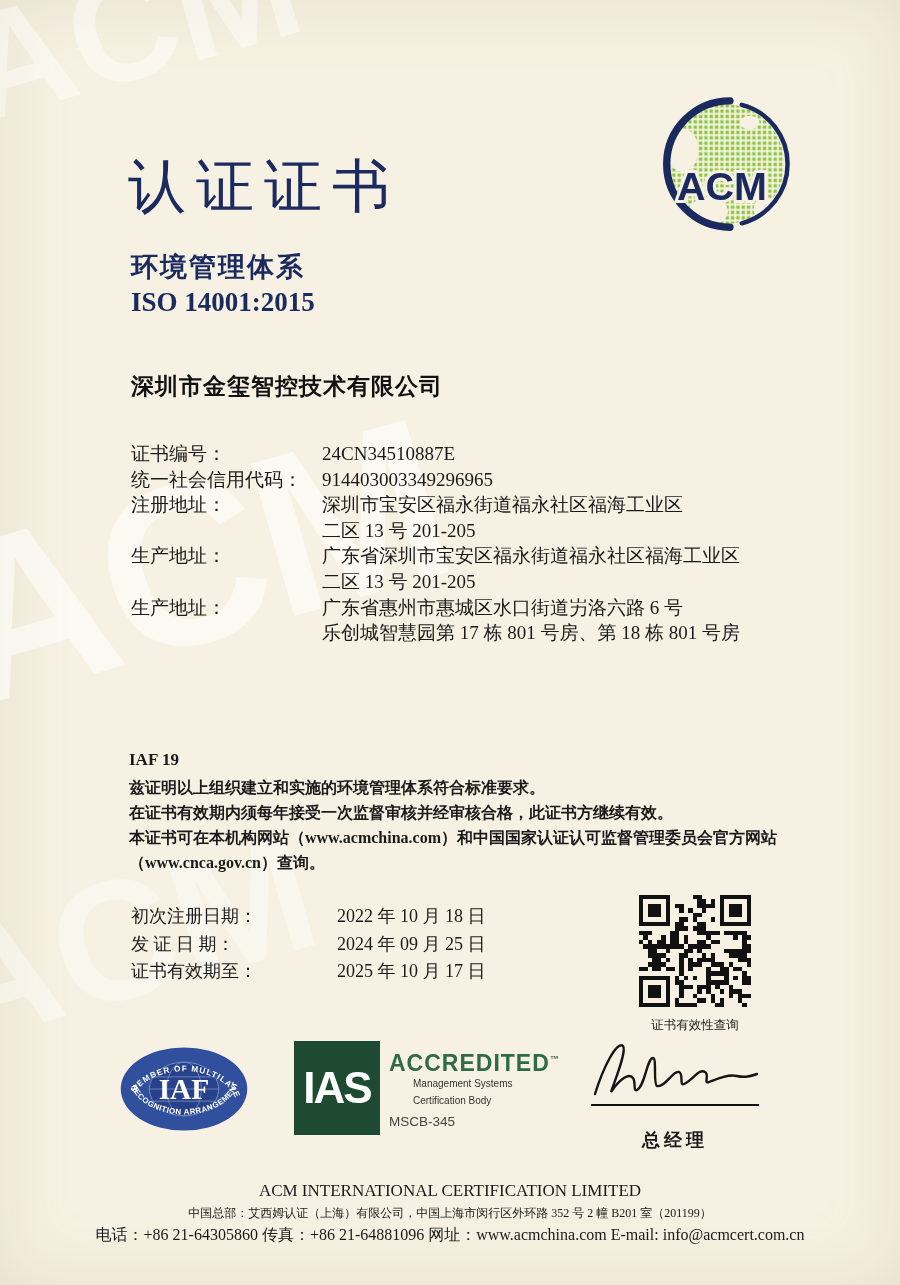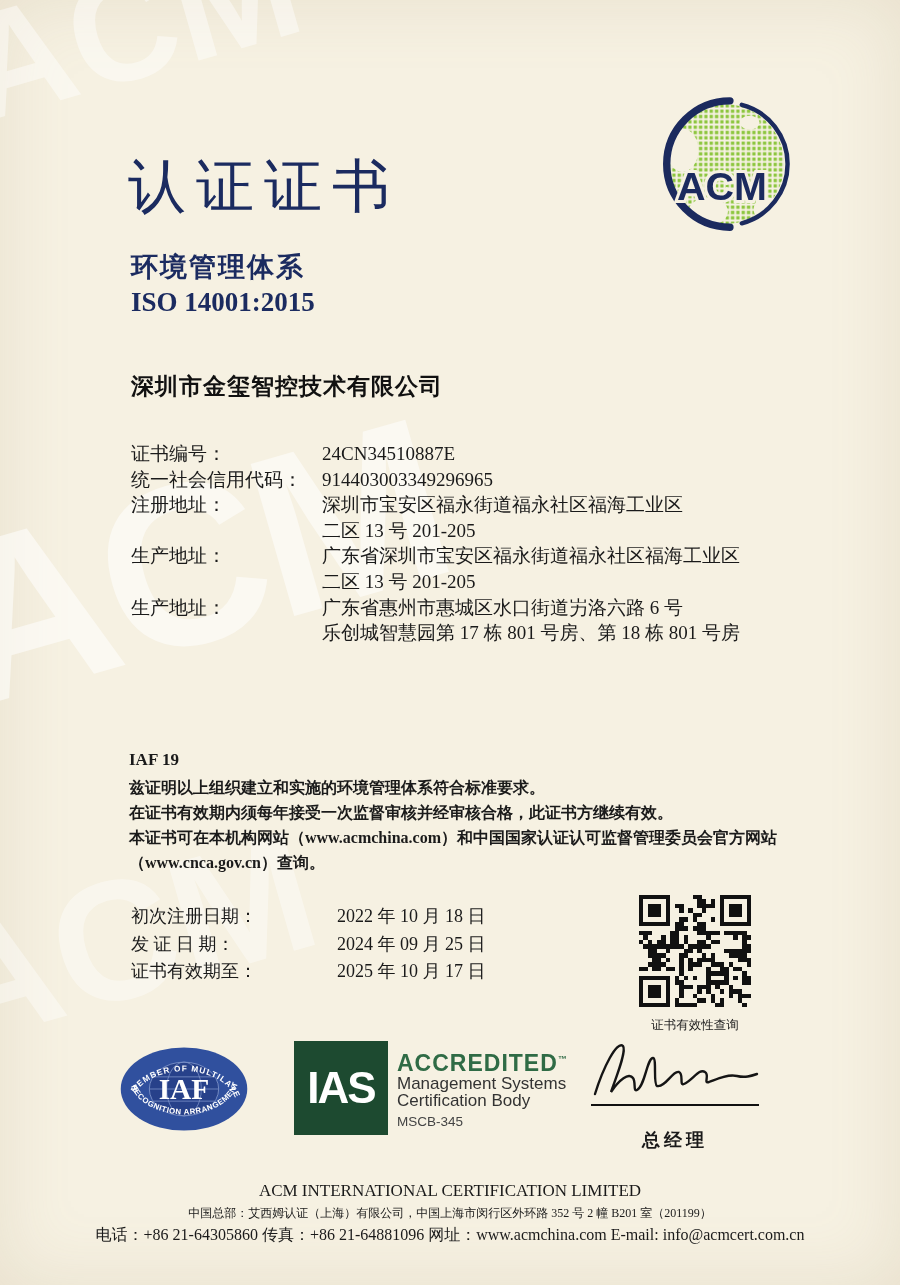--- a/index.html
+++ b/index.html
@@ -41,27 +41,27 @@
   .dates{position:absolute;left:131px;top:903px;}
   .drow{display:flex;}
   .dlabel{width:206px;flex:none;font-size:18px;line-height:27.5px;}
   .dval{font-size:18px;line-height:27.5px;}
 
   .qr-wrap{position:absolute;left:638px;top:895px;width:114px;text-align:center;}
   .qr-cap{margin-top:6px;font-size:12.5px;color:#222;}
 
   .iaf-logo{position:absolute;left:119px;top:1040px;}
   .ias{position:absolute;left:294px;top:1041px;display:flex;}
-  .ias-box{width:94px;height:94px;background:#1d4a30;color:#fff;display:flex;align-items:center;
+  .ias-box{width:86px;height:94px;background:#1d4a30;color:#fff;display:flex;align-items:center;
            justify-content:center;font-family:"Liberation Sans",sans-serif;font-weight:bold;
            font-size:44px;letter-spacing:-2px;}
   .ias-text{margin-left:9px;font-family:"Liberation Sans",sans-serif;padding-top:6px;}
   .ias-accredited{font-size:23px;font-weight:bold;color:#2f6b45;letter-spacing:1px;line-height:24px;}
   .ias-tm{font-size:9px;vertical-align:super;color:#2f6b45;}
-  .ias-l{font-size:17px;color:#333;line-height:17px;}
+  .ias-l{font-size:10px;color:#333;line-height:17px;margin-left:24px;}
   .ias-mscb{font-size:13.5px;color:#444;margin-top:5px;}
 
   .sig{position:absolute;left:585px;top:1028px;width:180px;text-align:center;}
   .sig-line{border-bottom:2px solid #111;width:168px;margin:0 auto;}
   .sig-title{margin-top:22px;font-size:18px;font-weight:bold;letter-spacing:4px;text-align:center;}
 
   .footer{position:absolute;left:0;top:1180px;width:900px;text-align:center;color:#1a1a1a;}
   .f1{font-size:17px;line-height:22px;}
   .f2{font-size:16px;line-height:21px;}
   .f3{font-size:12px;line-height:22px;}

